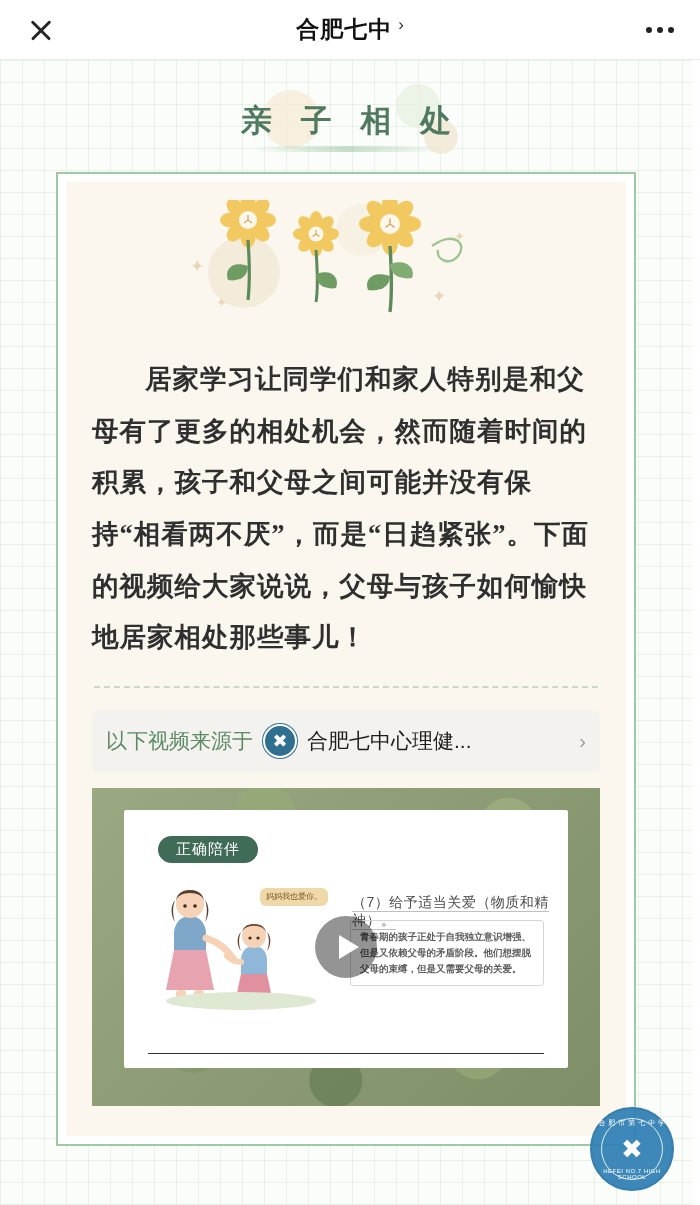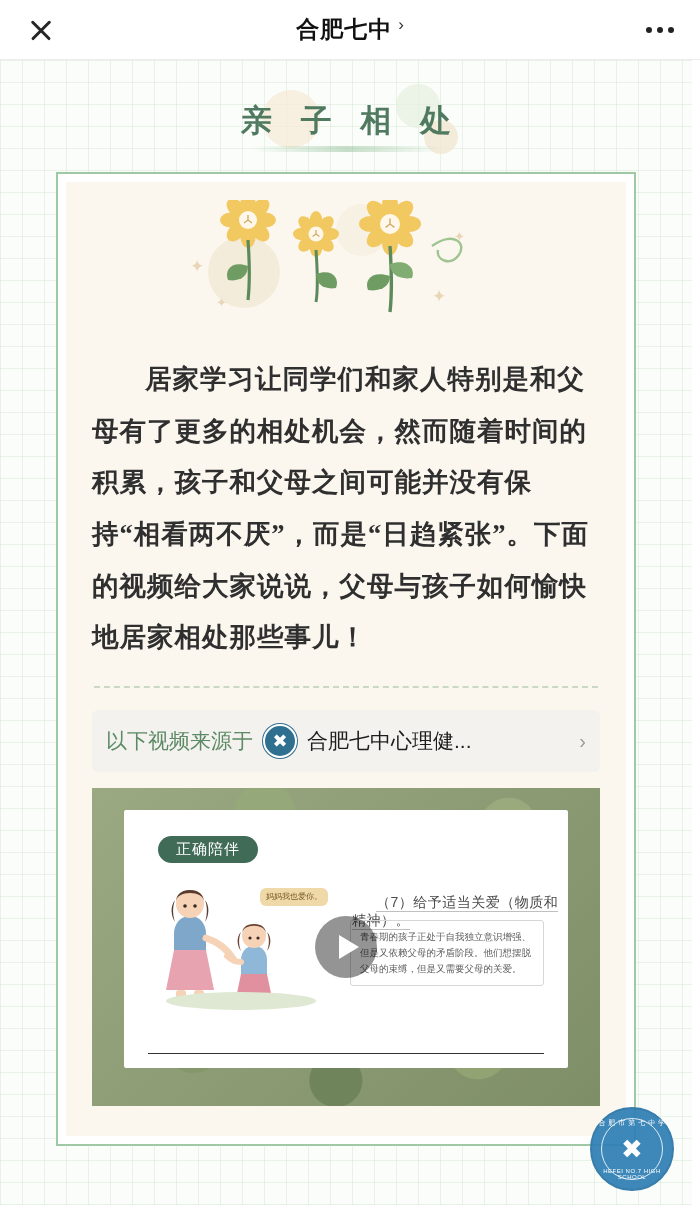--- a/index.html
+++ b/index.html
@@ -296,33 +296,32 @@
   .slide-title {
     position: absolute;
     left: 228px; top: 84px;
     font-size: 14px;
     color: #4a4a4a;
     letter-spacing: .5px;
   }
   .slide-title .u {
     border-bottom: 1px solid #c0c0c0;
     padding-bottom: 1px;
-    margin-left: 24px;
   }
   .slide-box {
     position: absolute;
     left: 226px; top: 110px; right: 24px;
     border: 1px solid #d6d6d6;
     border-radius: 3px;
     padding: 8px 9px;
     font-size: 9.5px;
     line-height: 1.7;
     color: #5b5b5b;
   }
-  .slide-box p { margin: 0; }
+  .slide-box p { margin: 0; font-weight: bold; }
   .slide-rule {
     position: absolute;
     left: 24px; right: 24px; bottom: 14px;
     height: 1px;
     background: #333333;
   }
   .play-btn {
     position: absolute;
     left: 50%; top: 50%;
     transform: translate(-50%, -50%);

